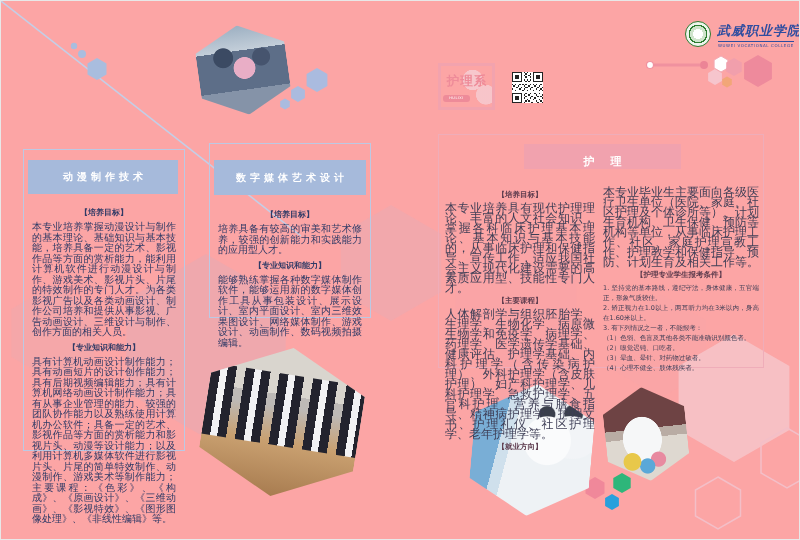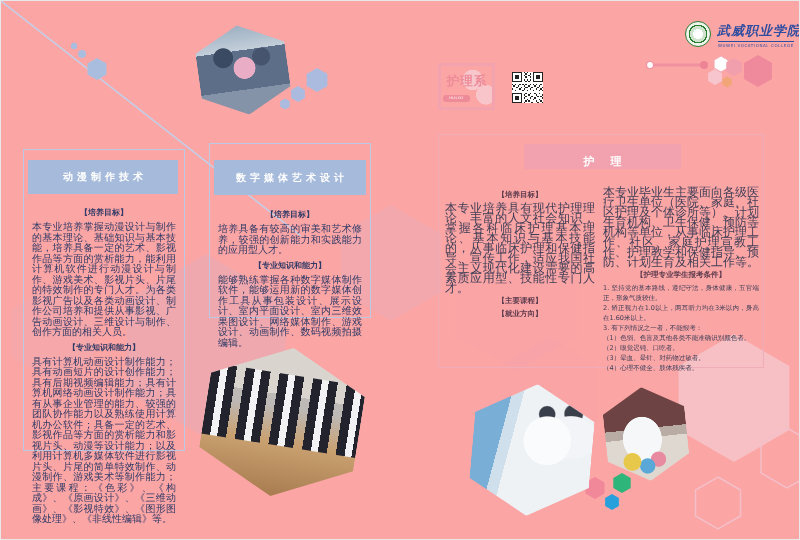--- a/index.html
+++ b/index.html
@@ -175,20 +175,21 @@
     </div>
   </div>
 
   <div class="abs card" id="cardN"></div>
   <div class="abs" id="bandN">护 理</div>
 
   <div class="abs colN" id="colNL">
     <div class="h-pink">【培养目标】</div>
     <p class="body-pink">本专业培养具有现代护理理论、丰富的人文社会知识，掌握各科临床护理基本理论、基本知识与基本技能的，从事临床护理和保健指导、宣传工作，适应我国社会主义现代化建设需要的高素质应用型、技能性专门人才。</p>
     <div class="h-pink">【主要课程】</div>
+    <p class="body-pink">人体解剖学与组织胚胎学、生理学、生物化学、病原微生物学和免疫学、病理学、药理学、医学遗传学基础、健康评估、护理学基础、内科护理学（含传染病护理）、外科护理学（含皮肤护理）、妇产科护理学、儿科护理学、急救护理学、五官科护理、营养与膳食指导、精神病护理学、护理文书、护理礼仪、社区护理学、老年护理学等。</p>
     <div class="h-pink">【就业方向】</div>
   </div>
 
   <div class="abs colN" id="colNR">
     <p class="body-pink">本专业毕业生主要面向各级医疗卫生单位（医院、家庭、社区护理及个体诊所等）、计划生育机构、卫生保健、预防等机构等单位，从事临床护理工作、社区、家庭护理宣教工作、护理教学和保健指导、预防、计划生育及相关工作等。</p>
     <div class="h-pink">【护理专业学生报考条件】</div>
     <div class="req-item">1. 坚持党的基本路线，遵纪守法，身体健康，五官端正，形象气质较佳。</div>
     <div class="req-item">2. 矫正视力在1.0以上，两耳听力均在3米以内，身高在1.60米以上。</div>
     <div class="req-item">3. 有下列情况之一者，不能报考：</div>
     <div class="req-item">（1）色弱、色盲及其他各类不能准确识别颜色者。</div>

